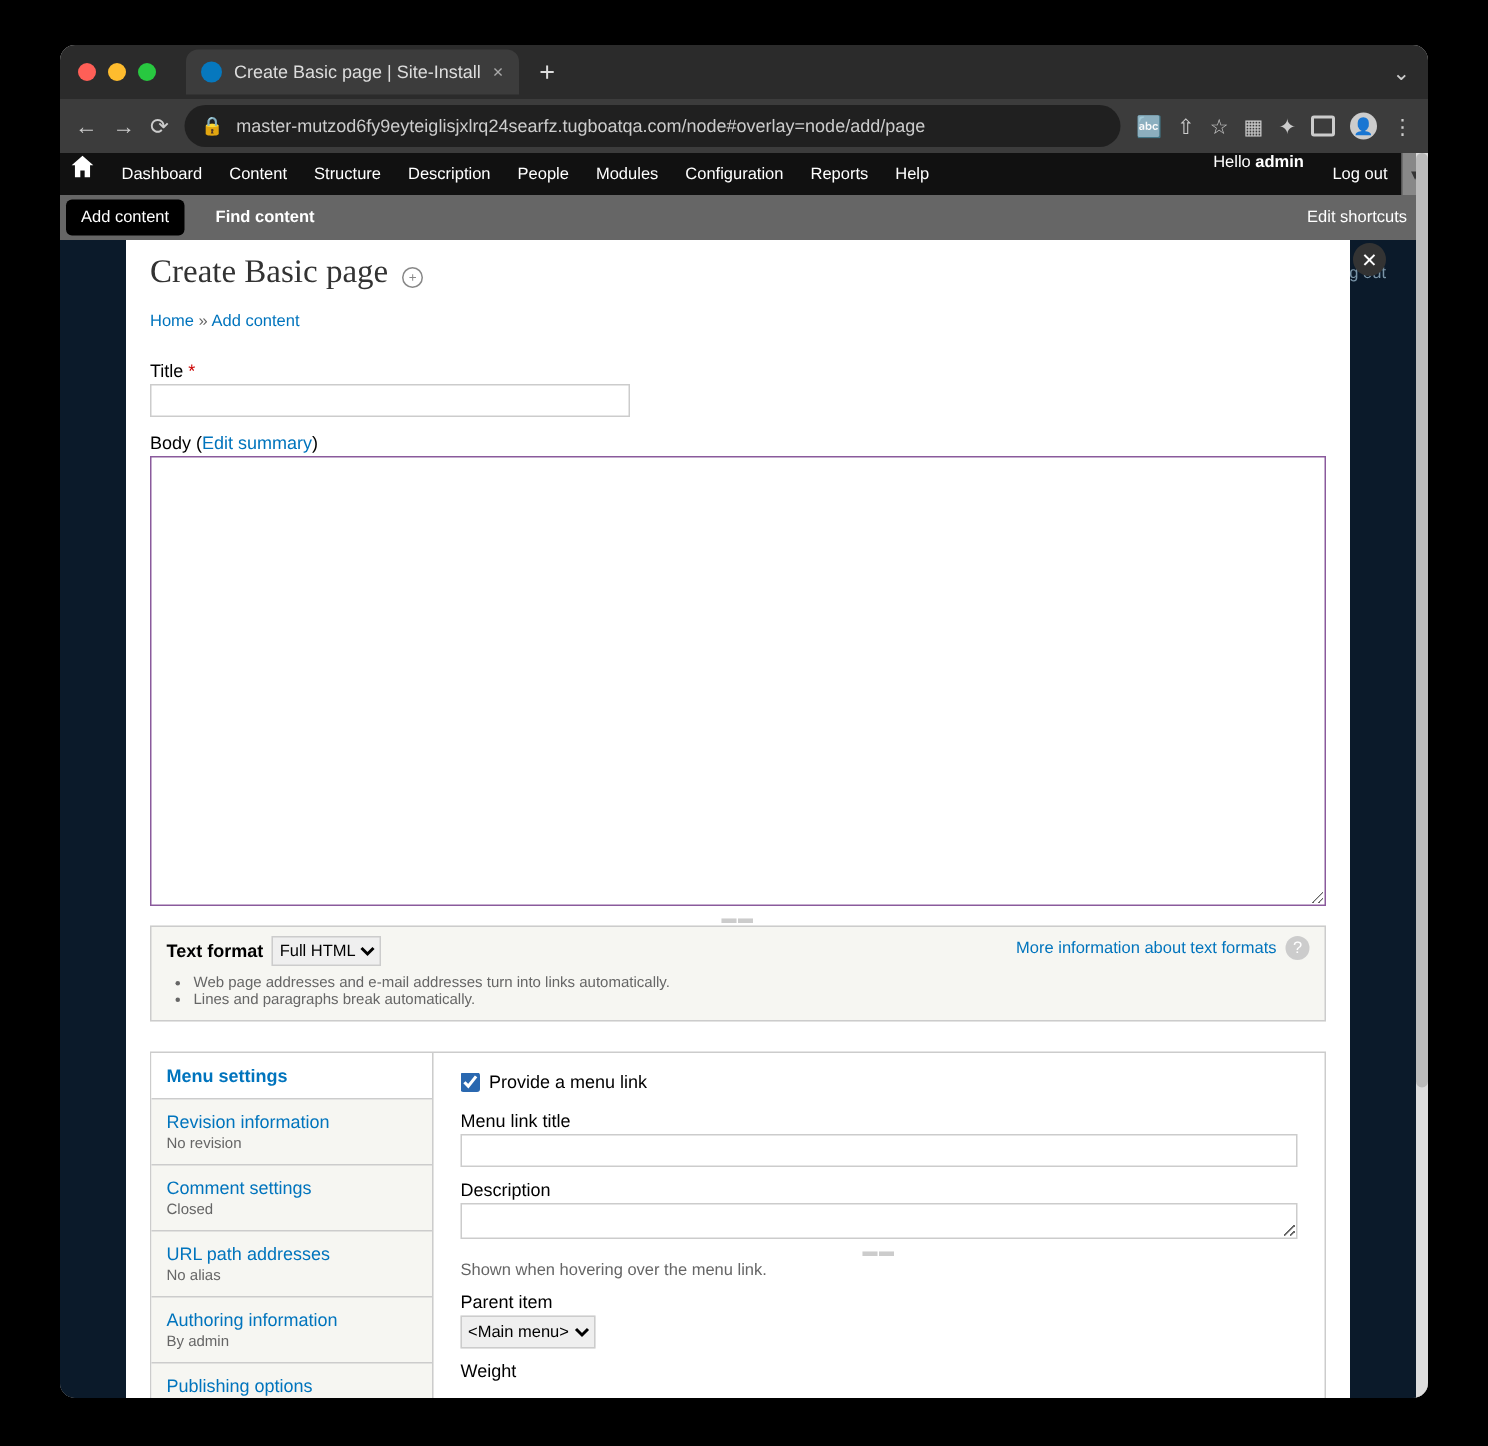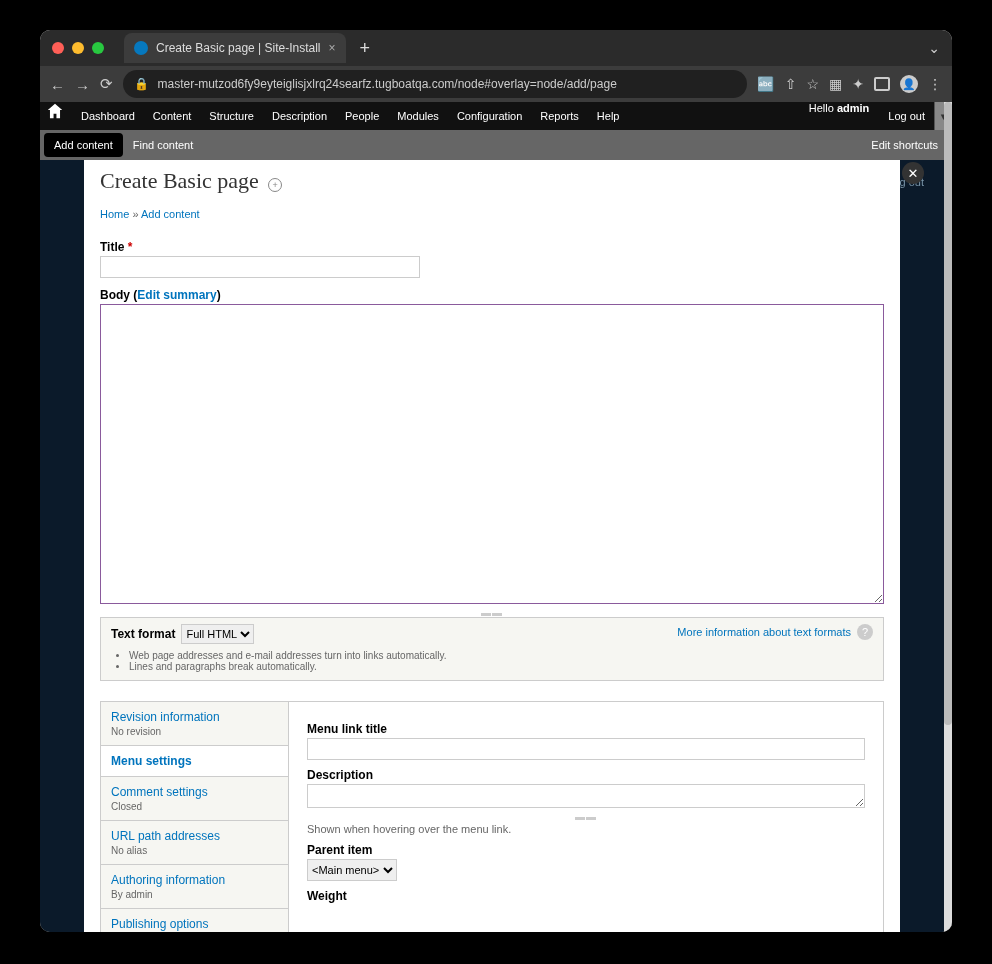--- a/index.html
+++ b/index.html
@@ -23,35 +23,35 @@
 .ext-icons .avatar { width: 18px; height: 18px; border-radius: 50%; background: #ccc; display:flex; align-items:center; justify-content:center; color:#333; font-size:11px;}
 .viewport { background: #4a4a4a; height: 830px; position: relative; }
 .drupal-tool { background: #111; height: 28px; display: flex; align-items: flex-start; color: #fff; font-size: 11px; padding: 0 0 0 6px; }
 .drupal-tool .home { width: 18px; height: 18px; background: #fff; clip-path: polygon(50% 10%, 90% 45%, 78% 45%, 78% 90%, 58% 90%, 58% 65%, 42% 65%, 42% 90%, 22% 90%, 22% 45%, 10% 45%); margin-right: 8px; }
 .drupal-tool a { color: #fff; text-decoration: none; padding: 0 9px; cursor: pointer; height: 28px; display: flex; align-items: center; }
 .drupal-tool .spacer { flex: 1; }
 .drupal-tool .hello { padding-right: 10px; }
 .drop-arrow { width: 18px; height: 28px; background: #888; display:flex; align-items:center; justify-content:center; color:#333; border-left: 1px solid #555;}
 .shortcut-bar { background: #666; height: 30px; display: flex; align-items: center; color: #fff; font-size: 11px; }
 .shortcut-bar .addc { background: #000; padding: 6px 10px; margin-left: 4px; border-radius: 4px; cursor: pointer; }
-.shortcut-bar .findc { padding: 6px 10px; cursor: pointer; }
+.shortcut-bar .findc { padding: 6px 21px; cursor: pointer; font-weight: bold; }
 .shortcut-bar .editsc { margin-left: auto; padding-right: 14px; cursor: pointer; }
 .backdrop { background: #0b1a2a; position: absolute; top: 58px; left: 0; right: 8px; bottom: 0; }
 .backdrop .top { height: 44px; display: flex; align-items: center; color: #7a95a8; font-size: 11px; padding-right: 20px; justify-content: flex-end; gap: 20px; }
 .backdrop .top span { cursor: pointer; }
 .ghost-title { color: #395a72; font-size: 22px; margin-left: 66px; margin-top: -2px; }
 .panel { position: absolute; top: 58px; left: 44px; right: 52px; bottom: 0; background: #fff; }
 .closebtn { position: absolute; top: 2px; right: -24px; width: 22px; height: 22px; border-radius: 50%; background: #333; color: #fff; display:flex; align-items:center; justify-content:center; cursor:pointer; font-size: 13px; }
 .overlay-head { padding: 8px 16px 10px; }
 .overlay-head h1 { font-family: Georgia, "Times New Roman", serif; font-size: 22px; font-weight: normal; color: #333; display: inline; }
 .overlay-head .circ { display: inline-block; width: 14px; height: 14px; border: 1px solid #888; border-radius: 50%; margin-left: 6px; vertical-align: middle; font-size: 9px; text-align:center; line-height:12px; color:#888; cursor:pointer;}
 .crumb { padding: 4px 16px 10px; font-size: 11px; color: #666; }
 .crumb a { color: #0074bd; text-decoration: none; cursor: pointer; }
 .formarea { padding: 0 16px 16px; }
-label.fl { display: block; font-weight: bold; font-size: 12px; margin-top: 10px; margin-bottom: 2px; }
+label.fl { display: block; font-weight: normal; font-size: 12px; margin-top: 10px; margin-bottom: 2px; }
 .req { color: #c00; }
 input.txt { width: 320px; height: 22px; border: 1px solid #ccc; padding: 2px 4px; font-size: 12px; }
 .summ { color: #0074bd; cursor: pointer; }
 textarea.body { width: 100%; height: 300px; border: 1px solid #8a5a9c; resize: vertical; padding: 4px; font-size: 12px; }
 .grip { height: 8px; text-align: center; color: #ccc; font-size: 10px; letter-spacing: 1px; }
 .fmtbox { border: 1px solid #ccc; background: #f6f6f2; padding: 6px 10px 8px; margin-top: 2px; position: relative; }
 .fmtbox .row { display: flex; align-items: center; gap: 6px; }
 .fmtbox select { height: 20px; border: 1px solid #ccc; font-size: 11px; }
 .moreinfo { position: absolute; right: 10px; top: 6px; color: #0074bd; font-size: 11px; display: flex; align-items: center; gap: 6px; cursor:pointer;}
 .help-q { width: 16px; height: 16px; border-radius: 50%; background: #ccc; color: #fff; display:flex; align-items:center; justify-content:center; font-size:11px; }
@@ -172,45 +172,49 @@
             <span class="help-q">?</span>
           </div>
           <ul>
             <li>Web page addresses and e-mail addresses turn into links automatically.</li>
             <li>Lines and paragraphs break automatically.</li>
           </ul>
         </div>
 
         <div class="vtabs-wrap">
           <div class="vtabs">
+            <div class="vtab active">
+              <div class="t">Menu settings</div>
+            </div>
             <div class="vtab">
               <div class="t">Revision information</div>
               <div class="d">No revision</div>
             </div>
-            <div class="vtab active">
-              <div class="t">Menu settings</div>
-            </div>
             <div class="vtab">
               <div class="t">Comment settings</div>
               <div class="d">Closed</div>
             </div>
             <div class="vtab">
               <div class="t">URL path addresses</div>
               <div class="d">No alias</div>
             </div>
             <div class="vtab">
               <div class="t">Authoring information</div>
               <div class="d">By admin</div>
             </div>
             <div class="vtab">
               <div class="t">Publishing options</div>
 
             </div>
           </div>
           <div class="vpane">
+            <div class="chk">
+              <input type="checkbox" checked="" style="">
+              <span>Provide a menu link</span>
+            </div>
             <label class="fl">Menu link title</label>
             <input class="wide" type="text" style="">
             <label class="fl">Description</label>
             <textarea class="desc" style=""></textarea>
             <div class="grip">▬▬</div>
             <div class="hint">Shown when hovering over the menu link.</div>
             <label class="fl">Parent item</label>
             <select class="sm">
               <option>&lt;Main menu&gt;</option>
             </select>

